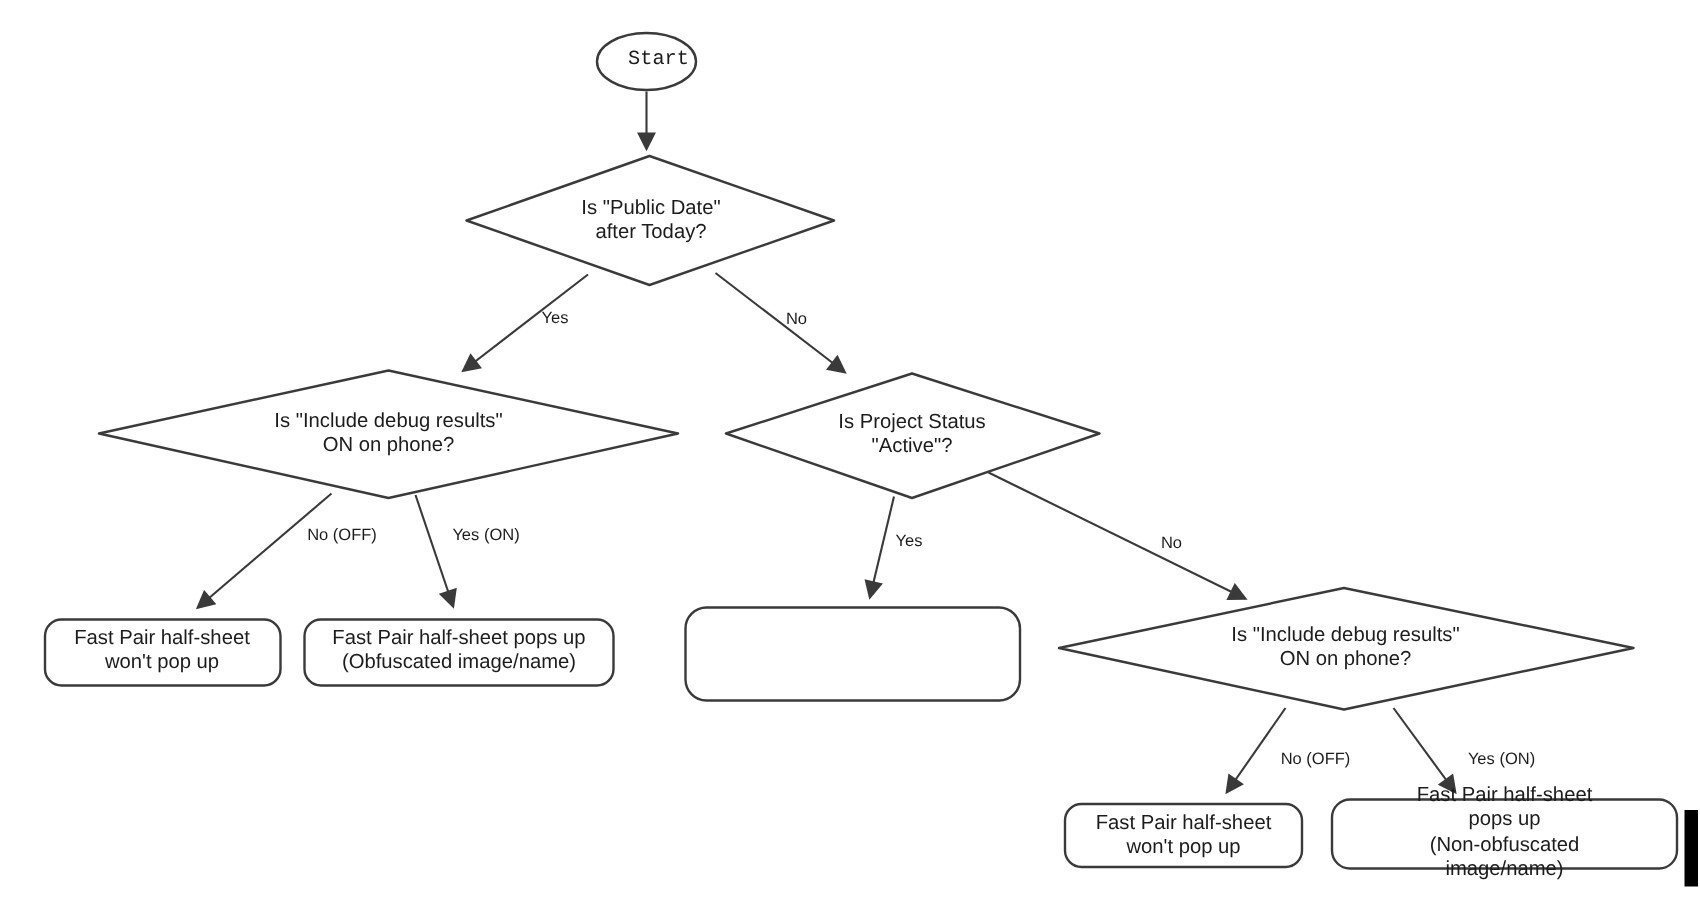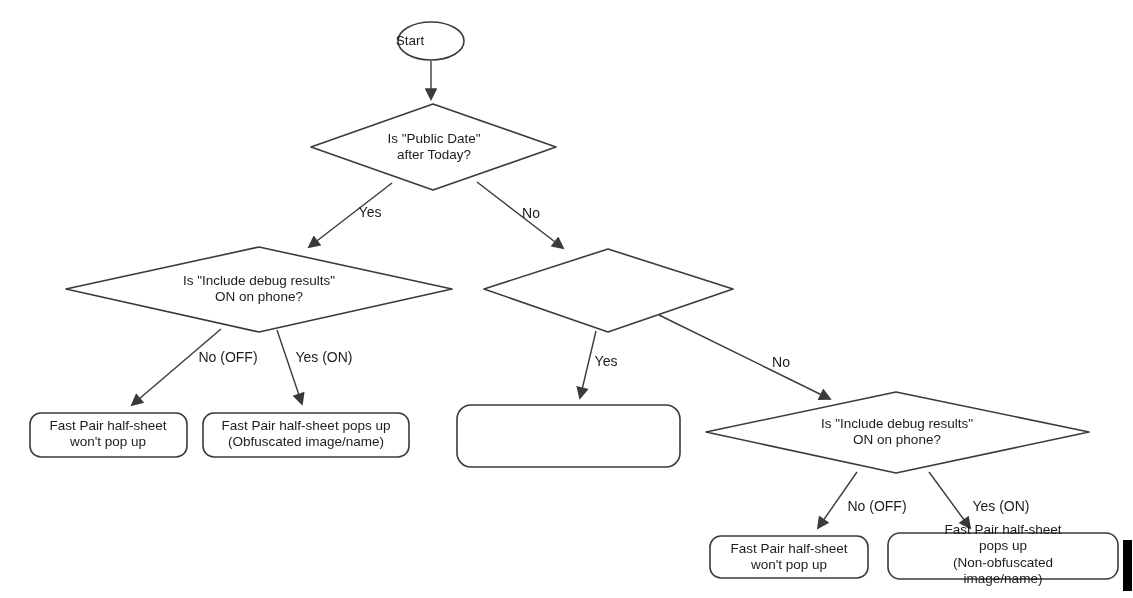--- a/index.html
+++ b/index.html
@@ -27,21 +27,21 @@
     text-align: center;
     font-size: 13.5px;
     line-height: 1.22;
     color: #1c1c1c;
     pointer-events: none;
   }
   .edge-lbl {
     position: absolute;
     transform: translate(-50%, -50%);
     white-space: nowrap;
-    font-size: 14px;
+    font-size: 11px;
     color: #1c1c1c;
     pointer-events: none;
   }
 </style>
 </head>
 <body>
 
 <div class="canvas">
 
   <svg width="1133" height="598" viewBox="0 0 1133 598">
@@ -81,25 +81,27 @@
       <rect x="457" y="405" width="223" height="62" rx="14"></rect>
 
       <rect x="710" y="536" width="158" height="42" rx="11"></rect>
 
       <rect x="888" y="533" width="230" height="46" rx="12"></rect>
     </g>
 
     <rect x="1123" y="540" width="9" height="51" fill="#000000"></rect>
   </svg>
 
-  <div class="lbl" style="left:410px; top:41px;">Start</div>
+  <div class="lbl" style="left:439px; top:41px;font-family:Liberation Mono, monospace;">Start</div>
   <div class="lbl" style="left:434px; top:147px;">Is "Public Date"
 after Today?</div>
   <div class="lbl" style="left:259px; top:289px;">Is "Include debug results"
 ON on phone?</div>
+  <div class="lbl" style="left:608px; top:290px;">Is Project Status
+"Active"?</div>
   <div class="lbl" style="left:897px; top:432px;">Is "Include debug results"
 ON on phone?</div>
   <div class="lbl" style="left:108px; top:434px;">Fast Pair half-sheet
 won't pop up</div>
   <div class="lbl" style="left:306px; top:434px;">Fast Pair half-sheet pops up
 (Obfuscated image/name)</div>
   <div class="lbl" style="left:789px; top:557px;">Fast Pair half-sheet
 won't pop up</div>
   <div class="lbl" style="left:1003px; top:555px;">Fast Pair half-sheet pops up
 (Non-obfuscated image/name)</div>

